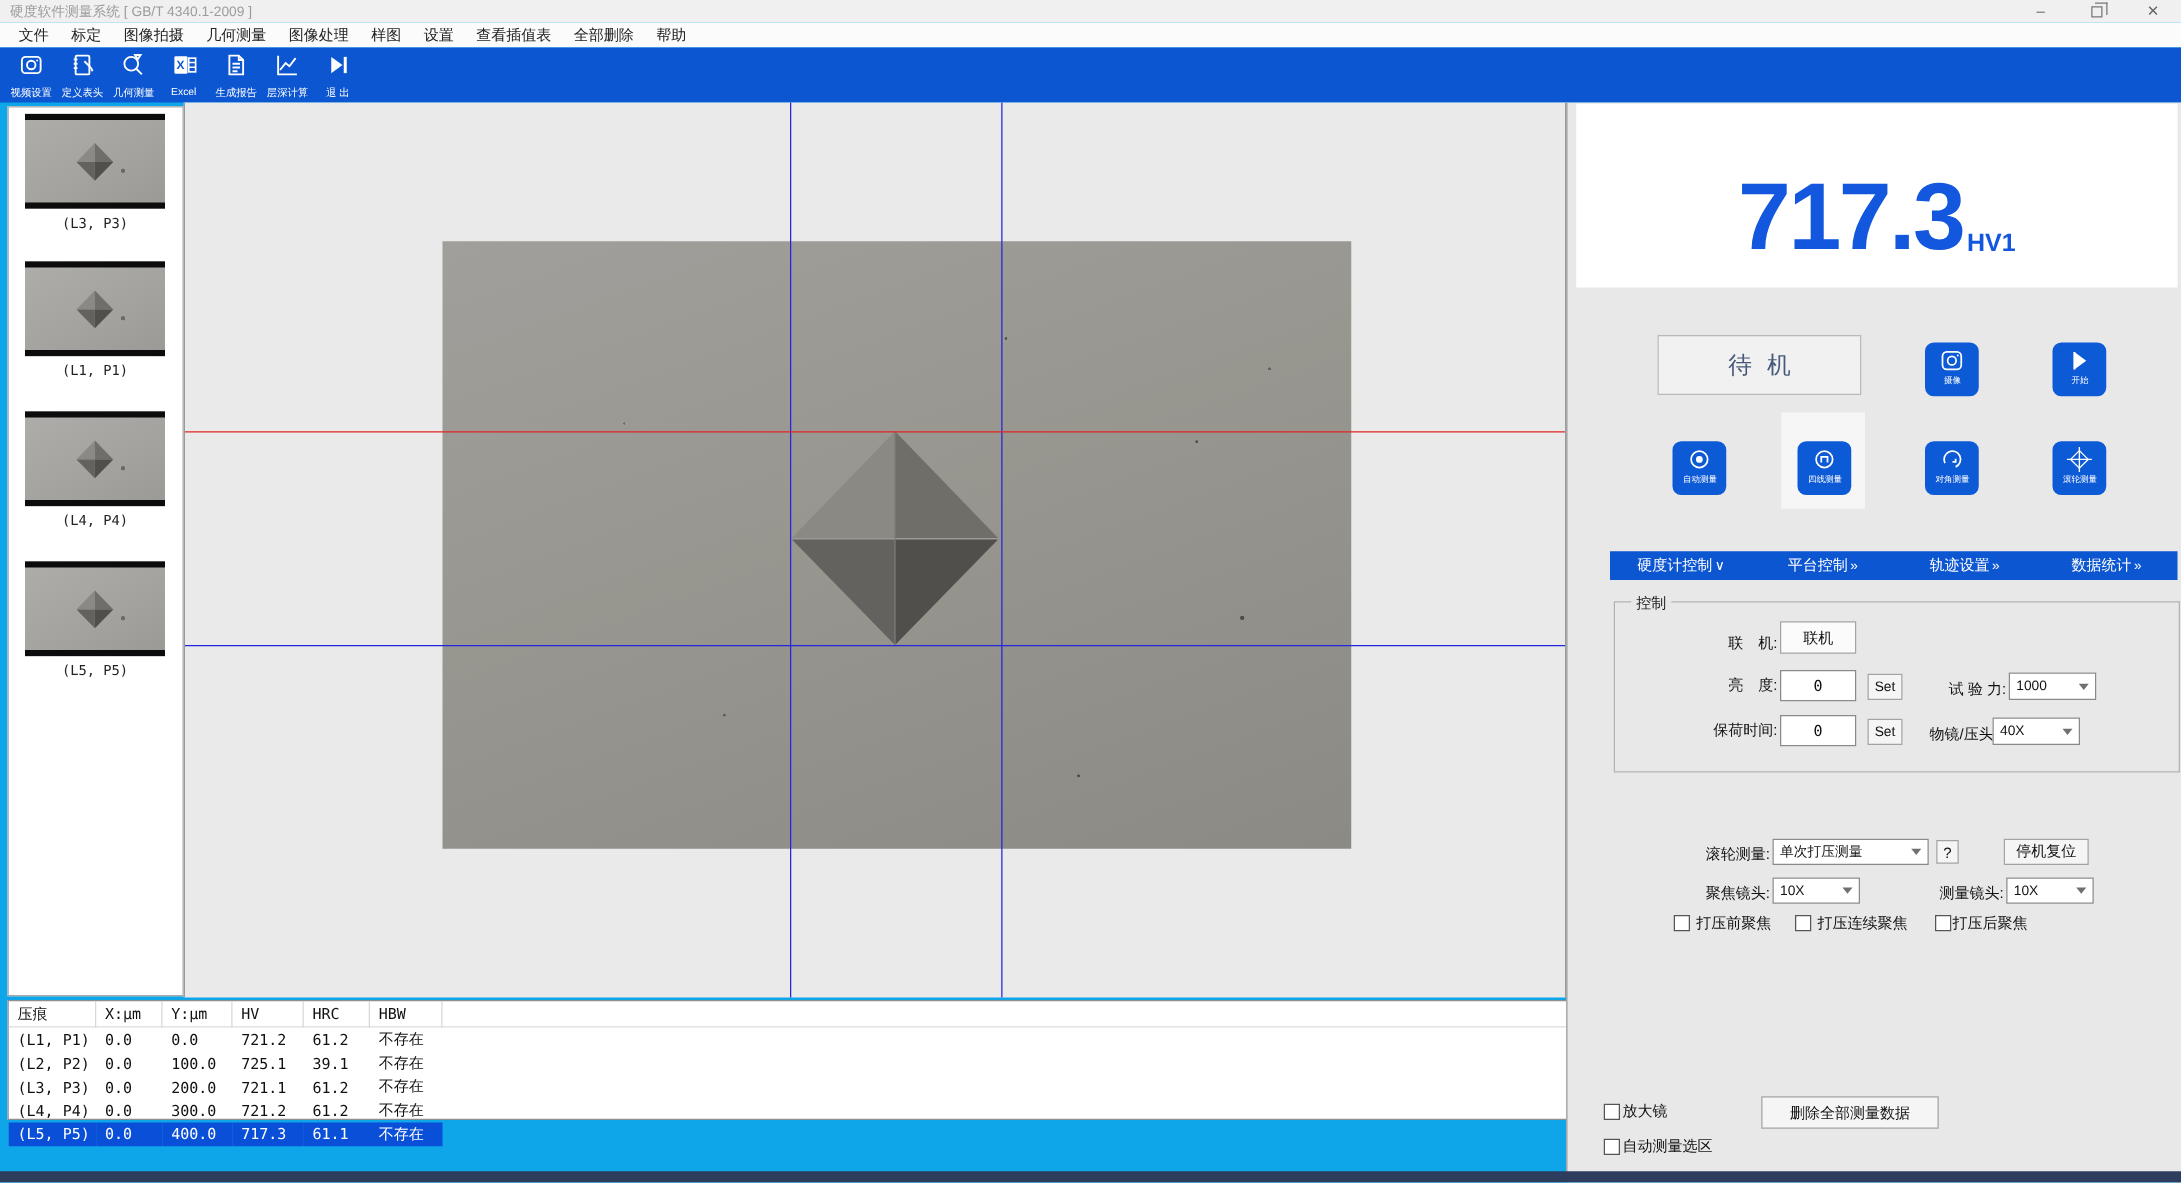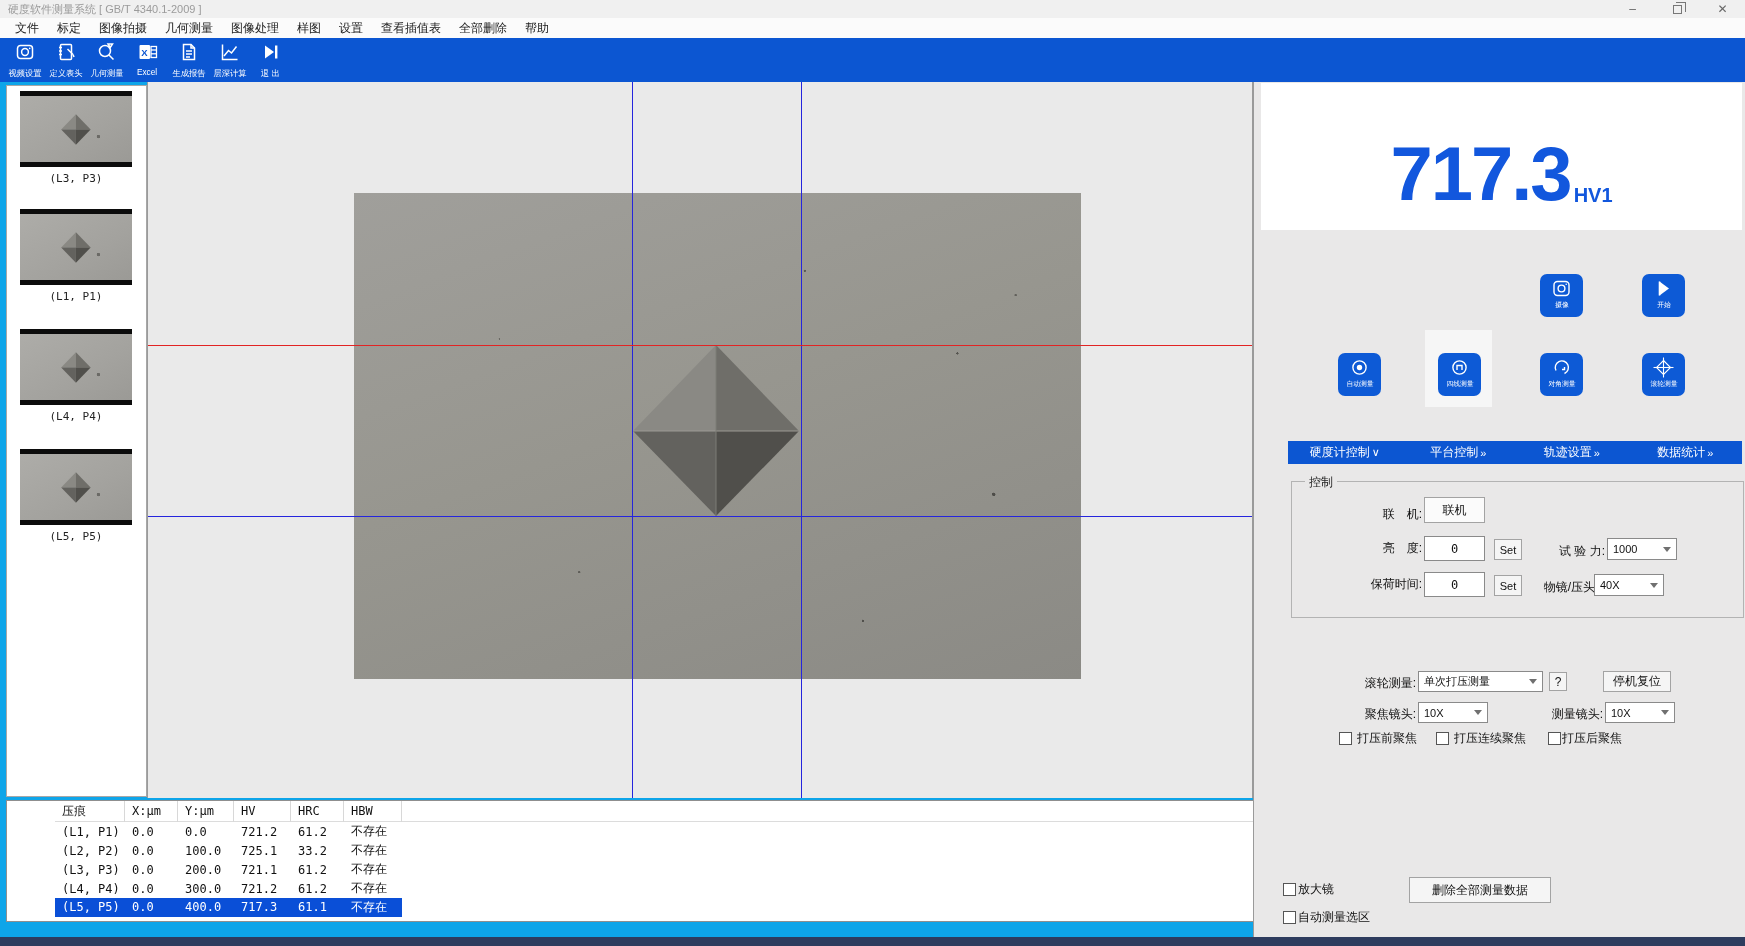--- a/index.html
+++ b/index.html
@@ -49,21 +49,21 @@
       radial-gradient(1.5px 1.5px at 20% 30%, #6a6964 50%, transparent 65%),
       linear-gradient(160deg,#a09f9b 0%, #97968f 45%, #8b8a85 100%); }
   .indent { position:absolute; left:484px; top:262px; width:169px; height:173px; }
   .crossline { position:absolute; z-index:3; }
   .vline { top:0; bottom:0; width:1px; background:#2525dd; }
   .hline { left:0; right:0; height:1px; }
   .hline.red { background:#e22424; }
   .hline.blue { background:#2525dd; }
 
   
-  .datatable { position:absolute; left:6px; top:800px; width:1271px; height:122px; background:#fff; border:1px solid #8f8f8f; font-family:"DejaVu Sans Mono",monospace; font-size:12px; color:#111;padding-left:48px; }
+  .datatable { position:absolute; left:6px; top:800px; width:1271px; height:96px; background:#fff; border:1px solid #8f8f8f; font-family:"DejaVu Sans Mono",monospace; font-size:12px; color:#111; }
   .trow { display:flex; height:19px; align-items:center; }
   .trow.head { height:21px; border-bottom:1px solid #dcdcdc; }
   .tcell { padding-left:7px; overflow:hidden; white-space:nowrap; }
   .c0{width:70px;} .c1{width:53px;} .c2{width:56px;} .c3{width:57px;} .c4{width:53px;} .c5{width:58px;}
   .trow.head .tcell { border-right:1px solid #d8d8d8; height:21px; line-height:21px; }
   .trow.selected .tcell { background:#0a4fd7; color:#fff; height:19px; line-height:19px; }
 
   
   .right-panel { position:absolute; left:1253px; top:82px; width:492px; height:864px; background:#e9e8e8; border-left:1px solid #9a9a9a; }
   .result-box { position:absolute; left:7px; top:1px; width:481px; height:147px; background:#fff; display:flex; align-items:flex-end; justify-content:center; padding-bottom:22px; }
@@ -273,21 +273,21 @@
       <div class="tcell c2">0.0</div>
       <div class="tcell c3">721.2</div>
       <div class="tcell c4">61.2</div>
       <div class="tcell c5">不存在</div>
     </div>
     <div class="trow">
       <div class="tcell c0">(L2, P2)</div>
       <div class="tcell c1">0.0</div>
       <div class="tcell c2">100.0</div>
       <div class="tcell c3">725.1</div>
-      <div class="tcell c4">33.2</div>
+      <div class="tcell c4">39.1</div>
       <div class="tcell c5">不存在</div>
     </div>
     <div class="trow">
       <div class="tcell c0">(L3, P3)</div>
       <div class="tcell c1">0.0</div>
       <div class="tcell c2">200.0</div>
       <div class="tcell c3">721.1</div>
       <div class="tcell c4">61.2</div>
       <div class="tcell c5">不存在</div>
     </div>
@@ -309,20 +309,21 @@
     </div>
   </div>
 
   <div class="right-panel">
 
     <div class="result-box">
       <span class="result-value">717.3</span>
       <span class="result-unit">HV1</span>
     </div>
 
+    <div class="standby-box">待机</div>
 
     <div class="ibtn" style="left:286px; top:192px;">
       <svg viewBox="0 0 21 21" fill="none" stroke="#fff" stroke-width="1.4">
           <rect x="3" y="3.5" width="15" height="14" rx="3.5"></rect>
           <circle cx="10.5" cy="10.5" r="3.4"></circle>
           <circle cx="15.2" cy="6.3" r="0.8" fill="#fff" stroke="none"></circle>
         </svg>
       <span class="ilabel">摄像</span>
     </div>
     <div class="ibtn" style="left:388px; top:192px;">

